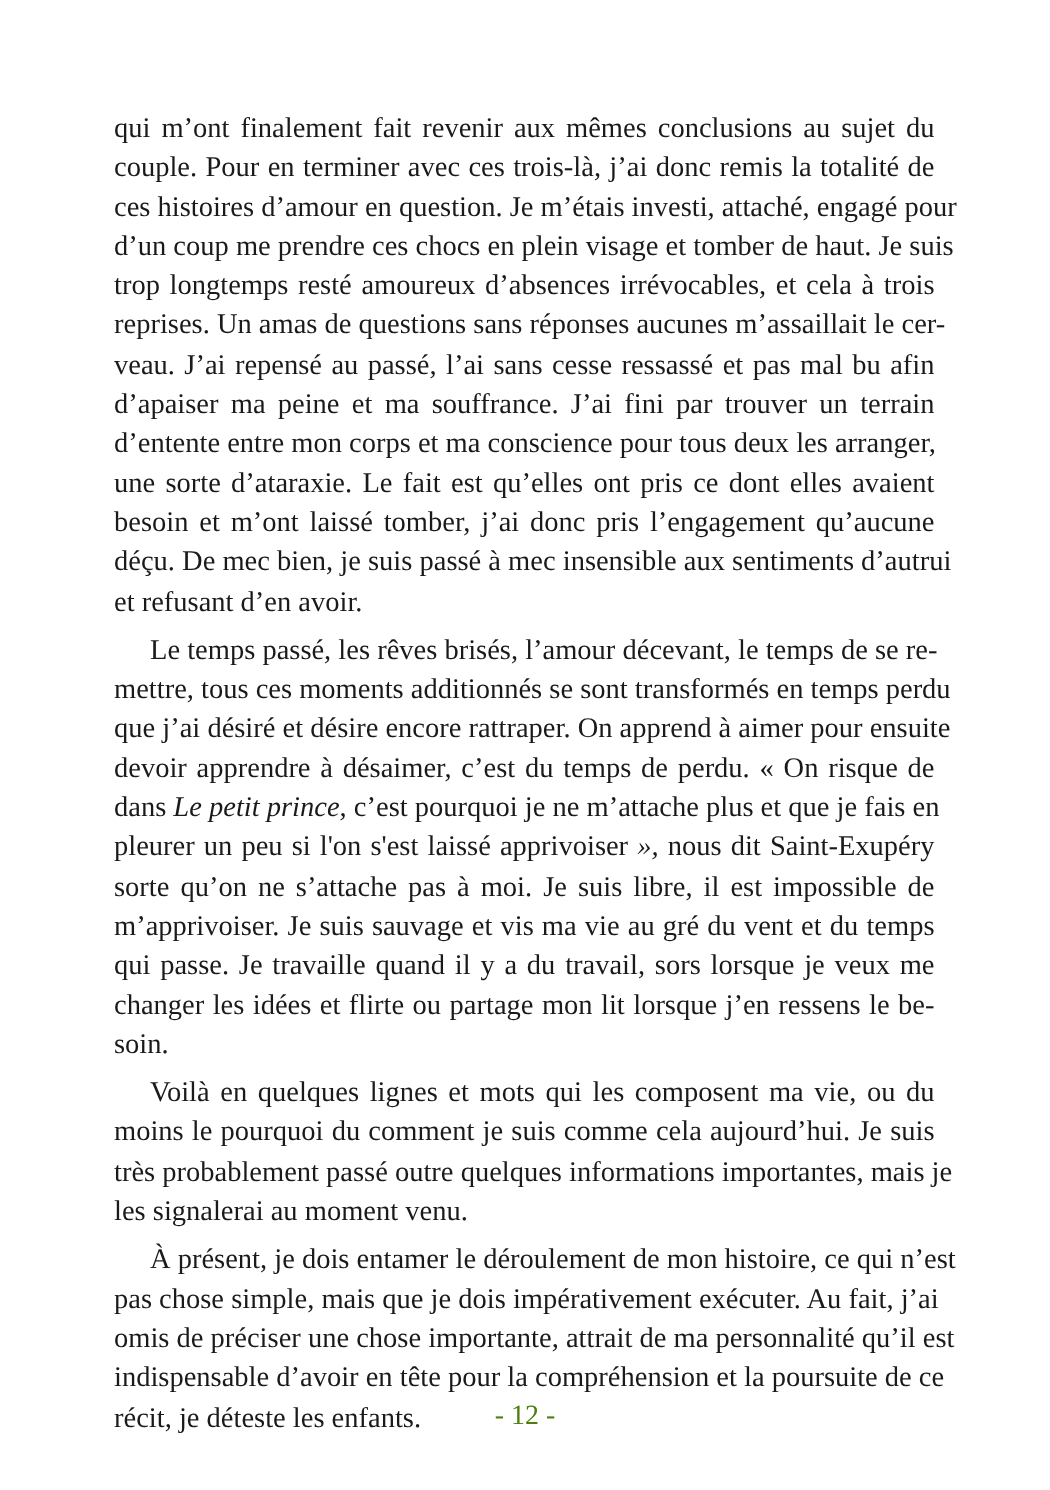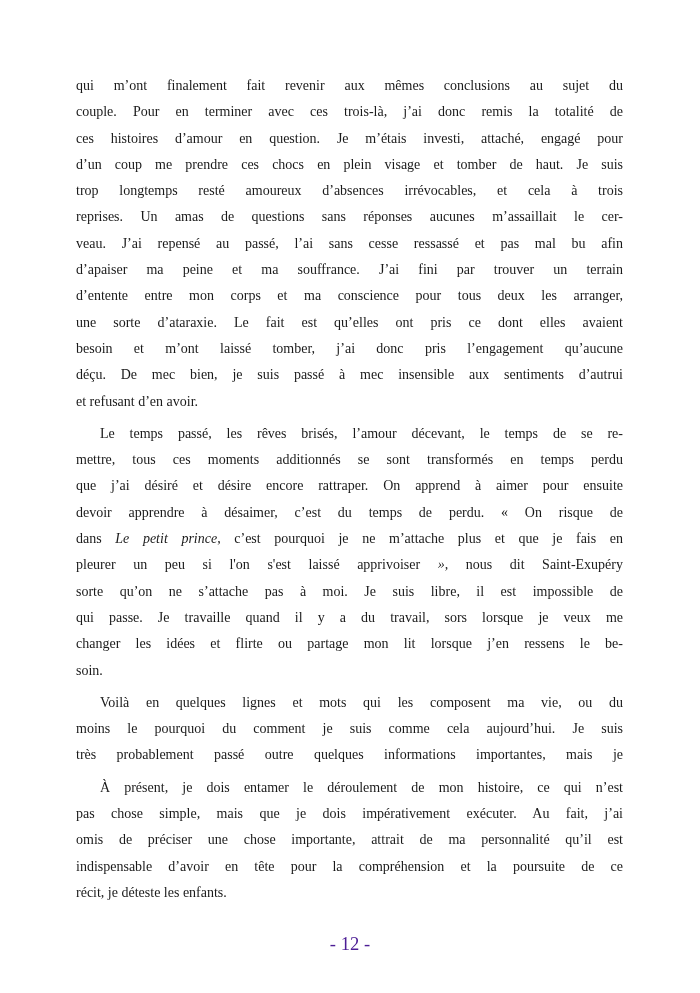--- a/index.html
+++ b/index.html
@@ -16,21 +16,21 @@
       color: #1a1a1a;
     }
     .page {
       position: absolute;
       left: 76px;
       top: 73px;
       width: 547px;
     }
     .para {
       margin: 0 0 6px 0;
-      font-size: 14px;
+      font-size: 19px;
       line-height: 26.3px;
       text-align: justify;
       text-indent: 0;
       hyphens: manual;
     }
     .para .line {
       display: block;
       text-align: justify;
       text-align-last: justify;
       white-space: nowrap;
@@ -44,21 +44,21 @@
     .line span.seg { white-space: pre; }
     em { font-style: italic; }
     .page-number {
       position: absolute;
       left: 0;
       width: 700px;
       top: 932px;
       text-align: center;
       font-size: 18.6px;
       line-height: 24px;
-      color: #4c1d95;
+      color: #4d7c0f;
     }
   </style>
 </head>
 <body>
 
 <div class="page" id="page-body">
     <p class="para">
       <span class="line">qui m’ont finalement fait revenir aux mêmes conclusions au sujet du</span>
       <span class="line">couple. Pour en terminer avec ces trois-là, j’ai donc remis la totalité de</span>
       <span class="line">ces histoires d’amour en question. Je m’étais investi, attaché, engagé pour</span>
@@ -74,28 +74,30 @@
       <span class="line last">et refusant d’en avoir.</span>
     </p>
     <p class="para">
       <span class="line first-indent">Le temps passé, les rêves brisés, l’amour décevant, le temps de se re-</span>
       <span class="line">mettre, tous ces moments additionnés se sont transformés en temps perdu</span>
       <span class="line">que j’ai désiré et désire encore rattraper. On apprend à aimer pour ensuite</span>
       <span class="line">devoir apprendre à désaimer, c’est du temps de perdu. « On risque de</span>
       <span class="line"><span class="seg">dans </span><em class="seg">Le petit prince</em><span class="seg">, c’est pourquoi je ne m’attache plus et que je fais en</span></span>
       <span class="line"><span class="seg">pleurer un peu si l'on s'est laissé apprivoiser</span><em class="seg"> »,</em><span class="seg"> nous dit Saint-Exupéry</span></span>
       <span class="line">sorte qu’on ne s’attache pas à moi. Je suis libre, il est impossible de</span>
+      <span class="line">m’apprivoiser. Je suis sauvage et vis ma vie au gré du vent et du temps</span>
       <span class="line">qui passe. Je travaille quand il y a du travail, sors lorsque je veux me</span>
       <span class="line">changer les idées et flirte ou partage mon lit lorsque j’en ressens le be-</span>
       <span class="line last">soin.</span>
     </p>
     <p class="para">
       <span class="line first-indent">Voilà en quelques lignes et mots qui les composent ma vie, ou du</span>
       <span class="line">moins le pourquoi du comment je suis comme cela aujourd’hui. Je suis</span>
       <span class="line">très probablement passé outre quelques informations importantes, mais je</span>
+      <span class="line last">les signalerai au moment venu.</span>
     </p>
     <p class="para">
       <span class="line first-indent">À présent, je dois entamer le déroulement de mon histoire, ce qui n’est</span>
       <span class="line">pas chose simple, mais que je dois impérativement exécuter. Au fait, j’ai</span>
       <span class="line">omis de préciser une chose importante, attrait de ma personnalité qu’il est</span>
       <span class="line">indispensable d’avoir en tête pour la compréhension et la poursuite de ce</span>
       <span class="line last">récit, je déteste les enfants.</span>
     </p>
   </div>
 

